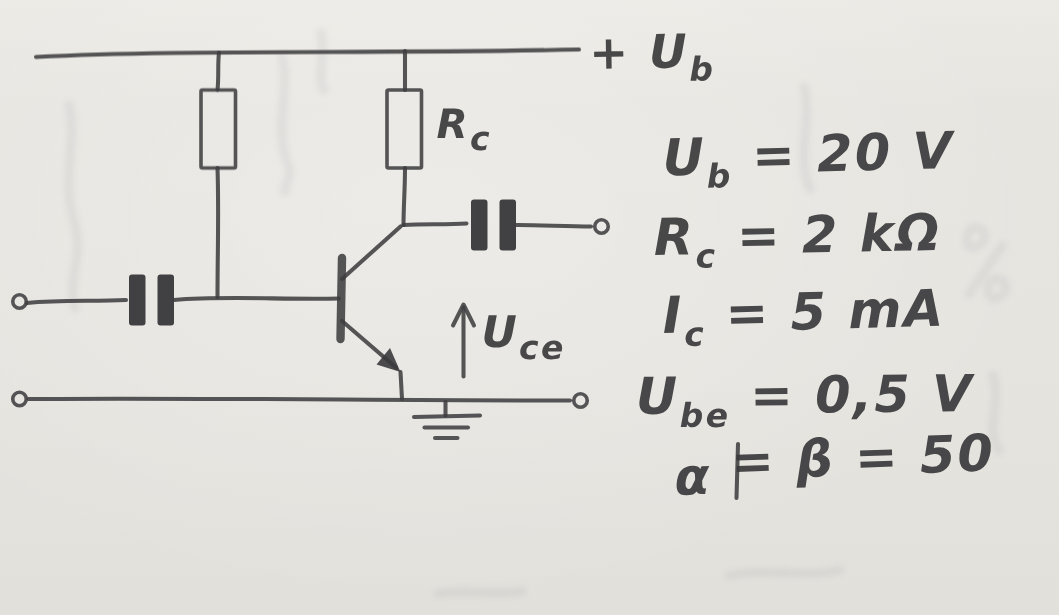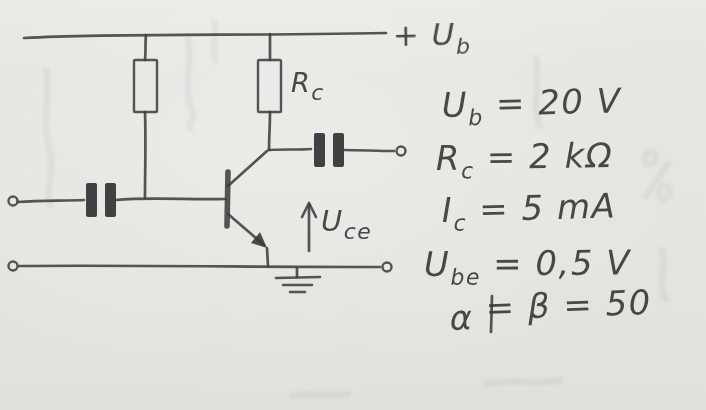--- a/index.html
+++ b/index.html
@@ -3,20 +3,21 @@
 <meta charset="utf-8">
 <style>
   html,body{margin:0;padding:0;}
   body{width:706px;height:410px;overflow:hidden;background:#d8d6d1;}
   .canvas{
     position:relative;width:706px;height:410px;
     background:
       radial-gradient(ellipse at 40% 35%, rgba(255,255,255,.25), rgba(0,0,0,0) 70%),
       linear-gradient(180deg,#eceae5 0%,#e7e5e0 18%,#e6e4df 60%,#e2e0da 100%);
     font-family:"DejaVu Sans",sans-serif;
+    font-weight:bold;
   }
   svg{position:absolute;left:0;top:0;}
   .wire{fill:none;stroke:#3f3f41;stroke-width:2.7;stroke-linecap:round;stroke-linejoin:round;opacity:.88;}
   .thick{stroke-width:5.6;}
   .plate{fill:#2f2f31;opacity:.9;stroke:none;}
   .terminal{fill:none;stroke:#3f3f41;stroke-width:2.4;opacity:.88;}
   .arrowfill{fill:#3a3a3c;stroke:none;opacity:.9;}
   .hand{font-family:"DejaVu Sans",sans-serif;font-style:italic;fill:#3a3a3c;letter-spacing:1.5px;opacity:.92;}
   .sub{font-size:22px;}
   .bleed{fill:none;stroke:#8b95a5;stroke-width:6;stroke-linecap:round;opacity:.13;}

